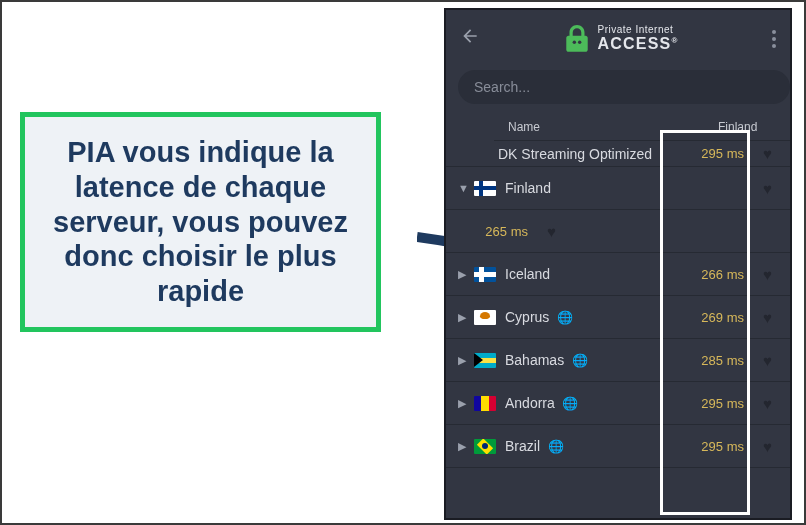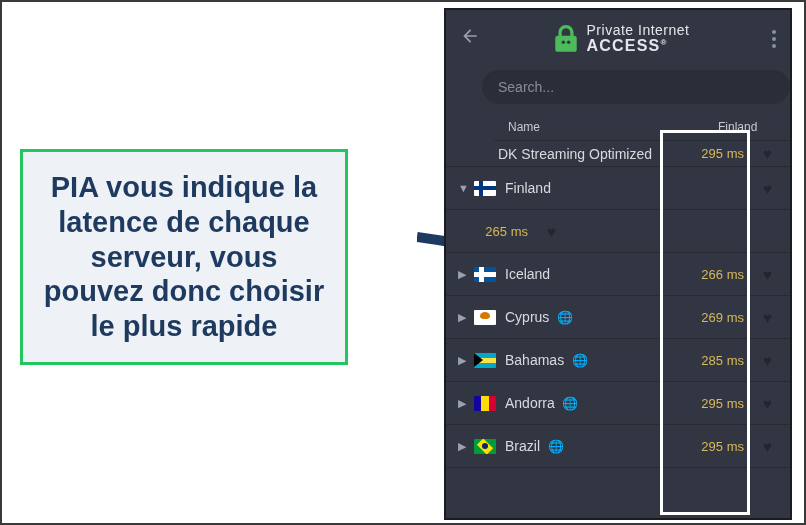--- a/index.html
+++ b/index.html
@@ -9,30 +9,29 @@
     background: #ffffff;
     border: 2px solid #3a3a3a;
     font-family: -apple-system, BlinkMacSystemFont, "Segoe UI", Arial, sans-serif;
     position: relative;
     overflow: hidden;
   }
   .callout {
     position: absolute;
     left: 18px;
     top: 110px;
-    width: 328px;
+    width: 361px;
     background: #eef2f6;
-    border: 3px solid #22c55e;
+    border: 5px solid #22c55e;
     padding: 18px 14px;
     text-align: center;
     font-size: 29px;
     font-weight: 700;
     color: #1e3a5f;
     line-height: 1.2;
-    margin-top: 37px;
   }
   .arrow-svg {
     position: absolute;
     left: 415px;
     top: 195px;
     pointer-events: none;
   }
   .app-window {
     position: absolute;
     right: 12px;
@@ -63,34 +62,33 @@
     display: flex;
     align-items: center;
     justify-content: center;
     gap: 8px;
     margin-right: 10px;
   }
   .logo-text {
     color: #e4e6eb;
     line-height: 1.05;
   }
-  .logo-text .line1 { font-size: 14px; letter-spacing: 0.5px; }
+  .logo-text .line1 { font-size: 10px; letter-spacing: 0.5px; }
   .logo-text .line2 { font-size: 16px; font-weight: 600; letter-spacing: 1.2px; }
   .kebab {
     display: flex;
     flex-direction: column;
     gap: 3px;
     cursor: pointer;
   }
   .kebab span {
     width: 4px; height: 4px; background: #8a8f9c; border-radius: 50%;
   }
   .search-wrap {
     padding: 2px 0 10px 12px;
-    margin-left: 24px;
   }
   .search-input {
     width: 100%;
     background: #2a2e39;
     border: none;
     border-radius: 18px;
     padding: 9px 16px;
     color: #c7cad1;
     font-size: 14px;
     outline: none;

